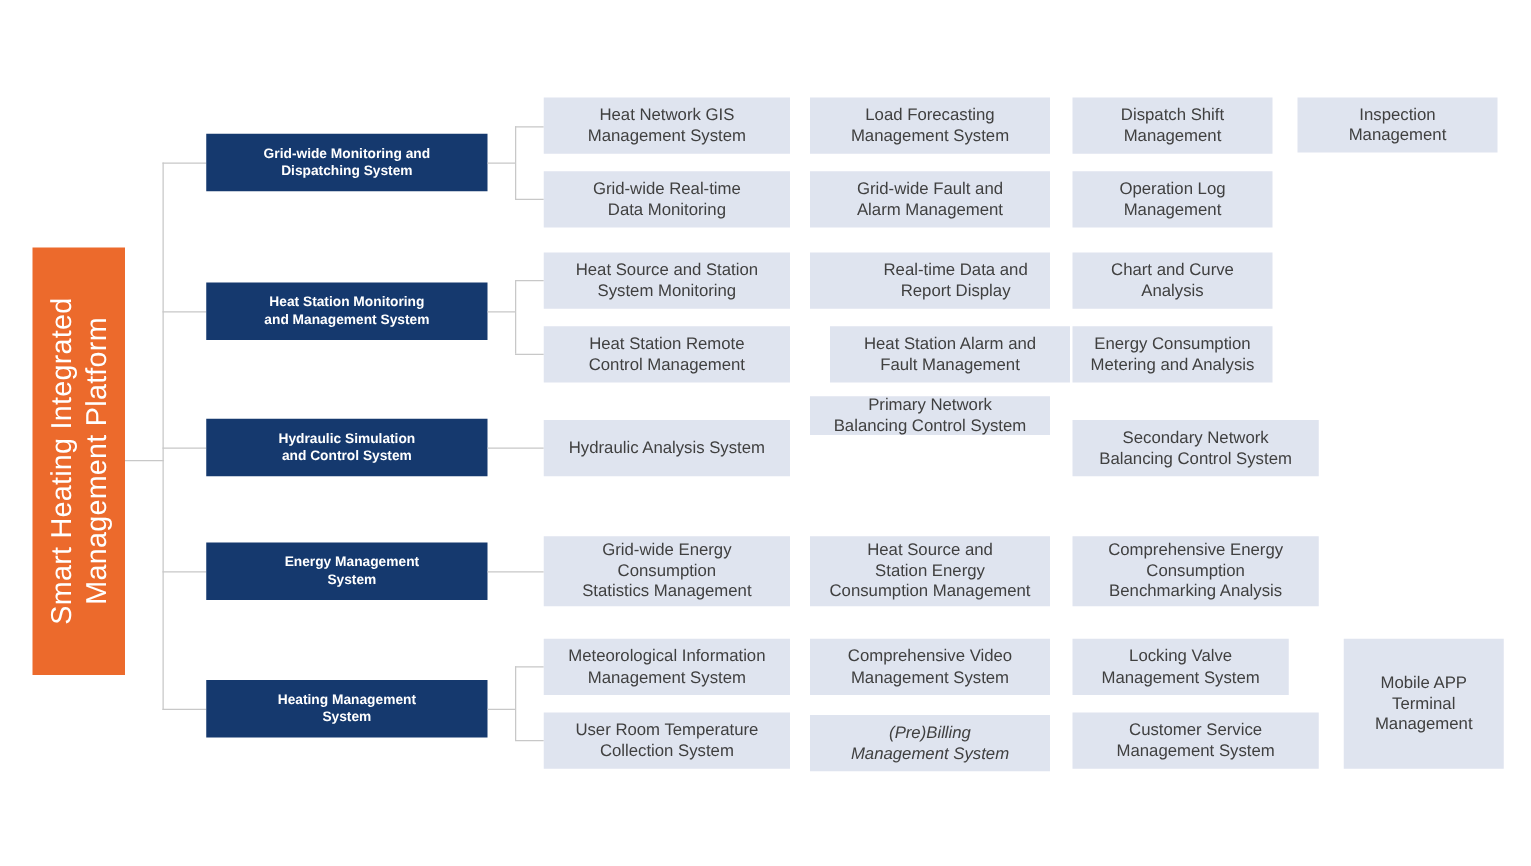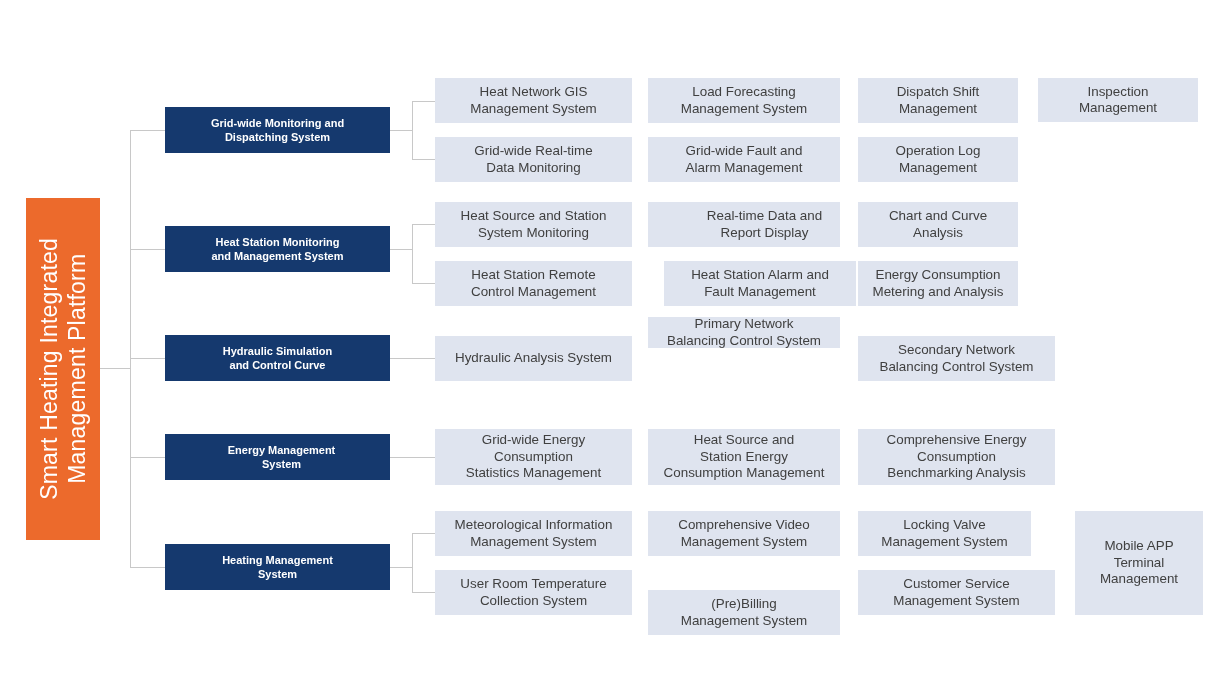--- a/index.html
+++ b/index.html
@@ -148,21 +148,21 @@
 Analysis</div>
 
   <div class="leaf-box" style="left:435px; top:261px; width:197px; height:45px;">Heat Station Remote
 Control Management</div>
   <div class="leaf-box" style="left:648px; top:261px; width:192px; height:45px;margin-left:16px;">Heat Station Alarm and
 Fault Management</div>
   <div class="leaf-box" style="left:858px; top:261px; width:160px; height:45px;">Energy Consumption
 Metering and Analysis</div>
 
   <div class="navy-box" style="left:165px; top:335px; width:225px; height:46px;">Hydraulic Simulation
-and Control Curve</div>
+and Control System</div>
 
   <div class="line-h" style="left:390px; top:358px; width:45px;"></div>
 
   <div class="leaf-box" style="left:435px; top:336px; width:197px; height:45px;">Hydraulic Analysis System</div>
   <div class="leaf-box" style="left:648px; top:317px; width:192px; height:31px;">Primary Network
 Balancing Control System</div>
   <div class="leaf-box" style="left:858px; top:336px; width:197px; height:45px;">Secondary Network
 Balancing Control System</div>
 
   <div class="navy-box" style="left:165px; top:434px; width:225px; height:46px;padding-left:16px;">Energy Management
@@ -190,21 +190,21 @@
 
   <div class="leaf-box" style="left:435px; top:511px; width:197px; height:45px;">Meteorological Information
 Management System</div>
   <div class="leaf-box" style="left:648px; top:511px; width:192px; height:45px;">Comprehensive Video
 Management System</div>
   <div class="leaf-box" style="left:858px; top:511px; width:173px; height:45px;">Locking Valve
 Management System</div>
 
   <div class="leaf-box" style="left:435px; top:570px; width:197px; height:45px;">User Room Temperature
 Collection System</div>
-  <div class="leaf-box" style="left:648px; top:590px; width:192px; height:45px;">(Pre)Billing
+  <div class="leaf-box" style="left:648px; top:572px; width:192px; height:45px;font-style:italic;">(Pre)Billing
 Management System</div>
   <div class="leaf-box" style="left:858px; top:570px; width:197px; height:45px;">Customer Service
 Management System</div>
 
   <div class="leaf-box" style="left:1075px; top:511px; width:128px; height:104px;">Mobile APP
 Terminal
 Management</div>
 
 </div>
 

